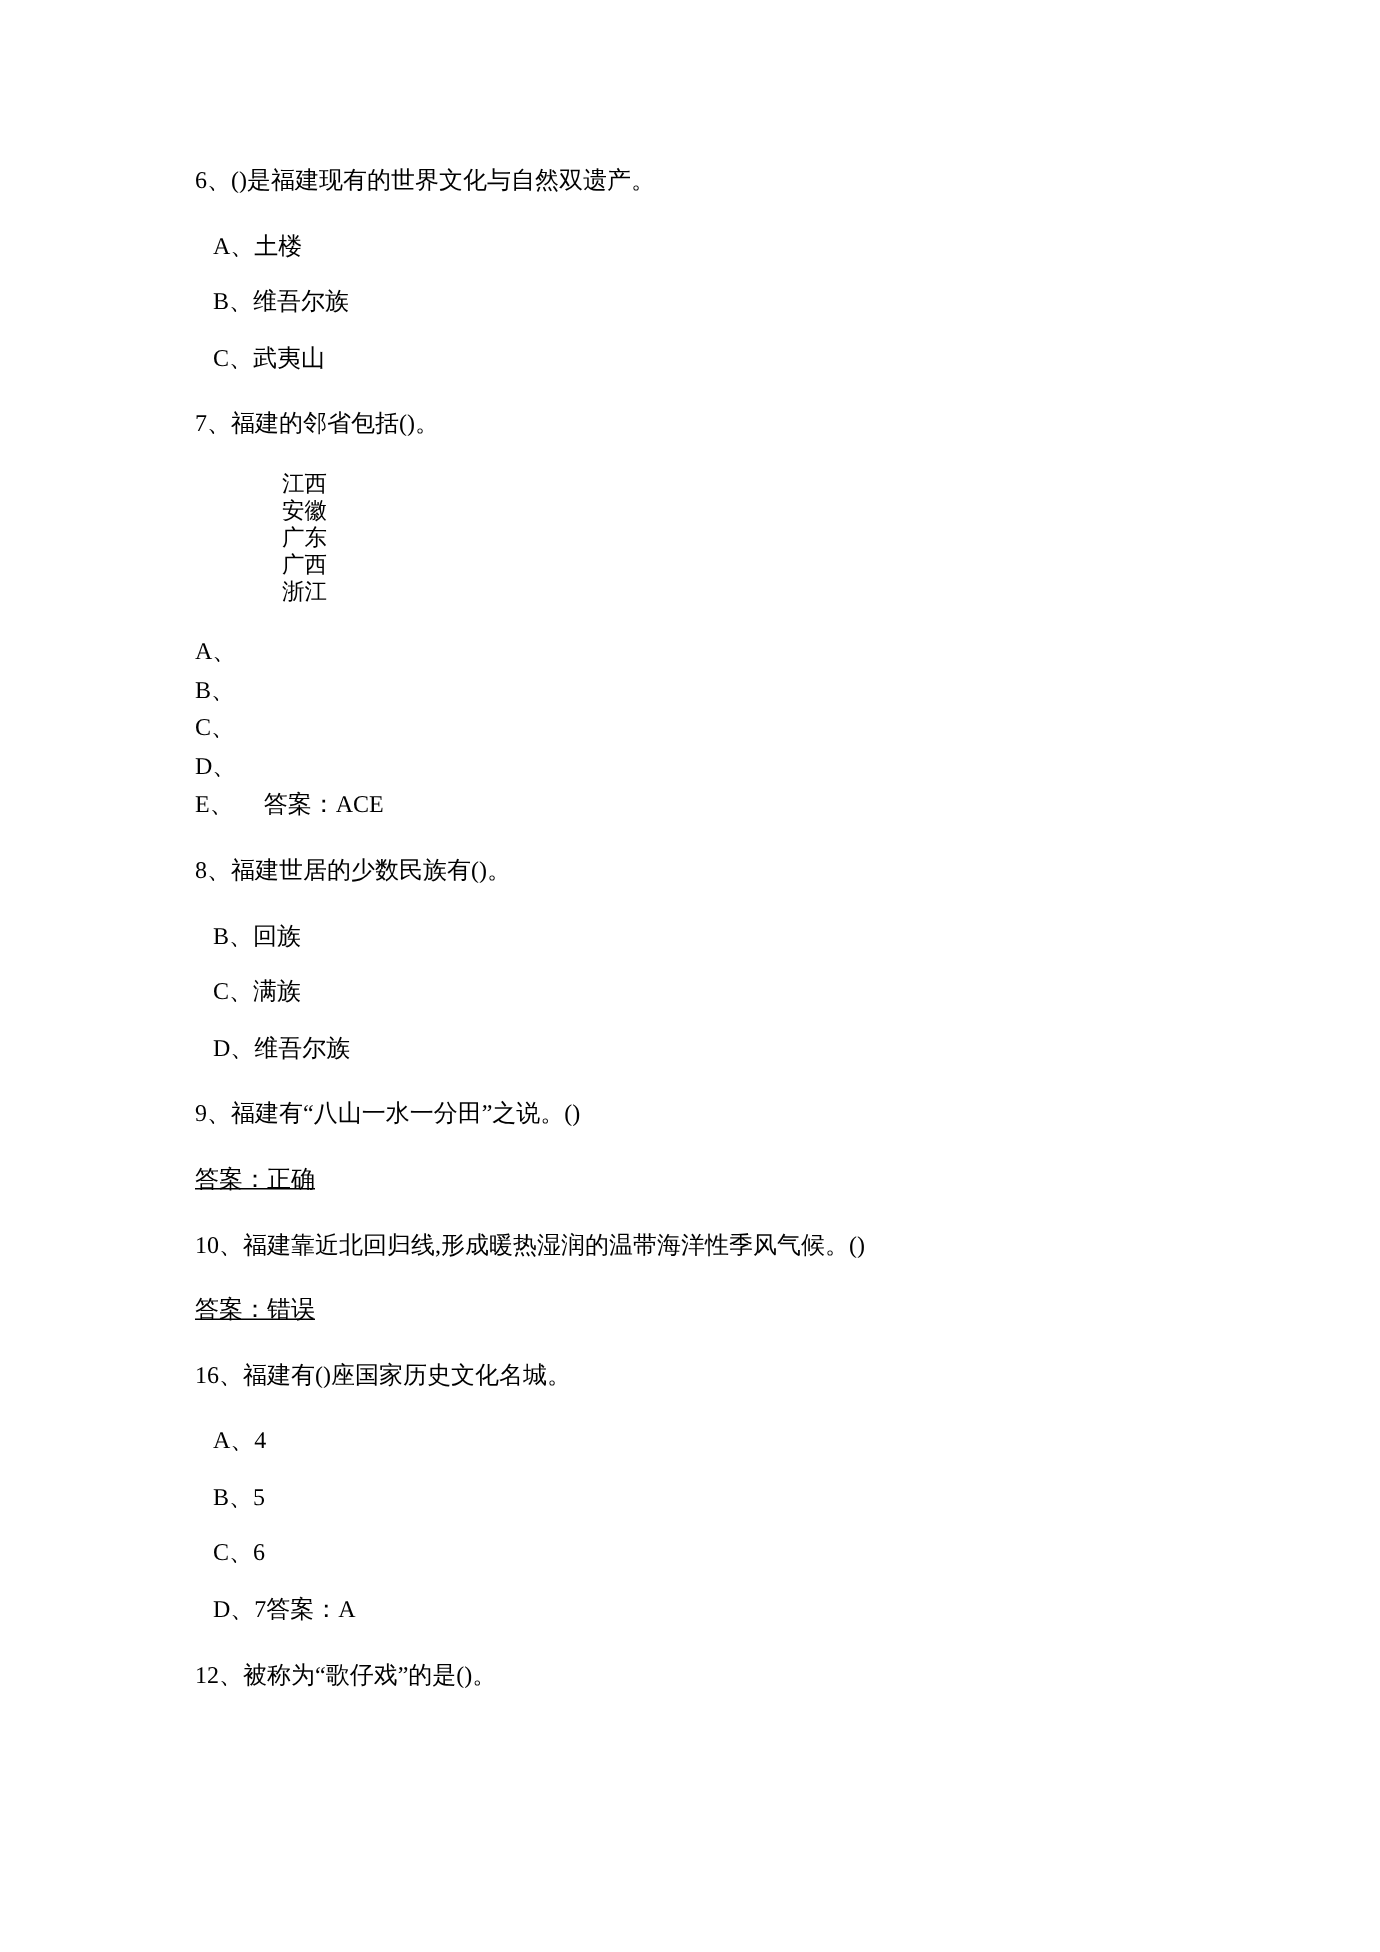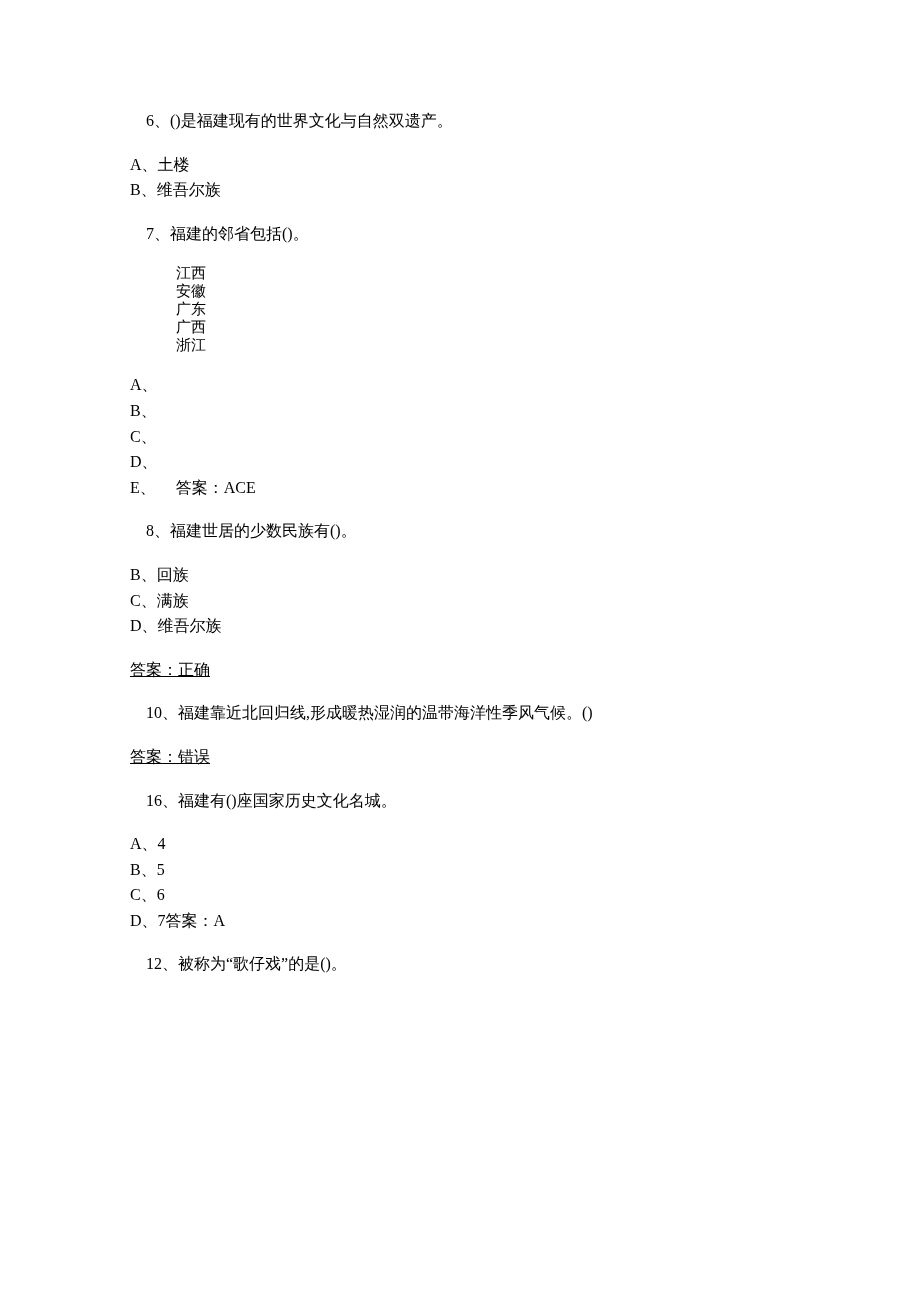--- a/index.html
+++ b/index.html
@@ -11,41 +11,42 @@
     color: #000;
     line-height: 1.6;
   }
   .page {
     width: 920px;
     min-height: 1301px;
     padding: 108px 130px 40px 130px;
     box-sizing: border-box;
   }
   .block { margin-bottom: 18px; }
-  .options p { margin: 0; }
+  .options p { margin: 12px; }
   .inset {
-    margin-left: 46px;
+    margin-left: 58px;
     line-height: 1.2;
     font-size: 15px;
   }
   .inset p { margin: 0; }
   .letters p { margin: 0; }
-  p.q { margin: 0 0 18px 16px; }
+  p.q { margin: 0 0 18px 0; }
   p.ans { margin: 0 0 18px 0; text-decoration: underline; }
   .italic-a { font-style: italic; }
 </style>
 </head>
 <body>
 
 <div class="page">
 
   <p class="q">6、()是福建现有的世界文化与自然双遗产。</p>
   <div class="block options">
     <p>A、土楼</p>
     <p>B、维吾尔族</p>
+    <p>C、武夷山</p>
   </div>
 
   <p class="q">7、福建的邻省包括()。</p>
   <div class="block inset">
     <p>江西</p>
     <p>安徽</p>
     <p>广东</p>
     <p>广西</p>
     <p>浙江</p>
   </div>
@@ -57,20 +58,21 @@
     <p>E、　 答案：ACE</p>
   </div>
 
   <p class="q">8、福建世居的少数民族有()。</p>
   <div class="block options">
     <p>B、回族</p>
     <p>C、满族</p>
     <p>D、维吾尔族</p>
   </div>
 
+  <p class="q">9、福建有“八山一水一分田”之说。()</p>
   <p class="ans">答案：正确</p>
 
   <p class="q">10、福建靠近北回归线,形成暖热湿润的温带海洋性季风气候。()</p>
   <p class="ans">答案：错误</p>
 
   <p class="q">16、福建有()座国家历史文化名城。</p>
   <div class="block options">
     <p>A、4</p>
     <p>B、5</p>
     <p>C、6</p>

